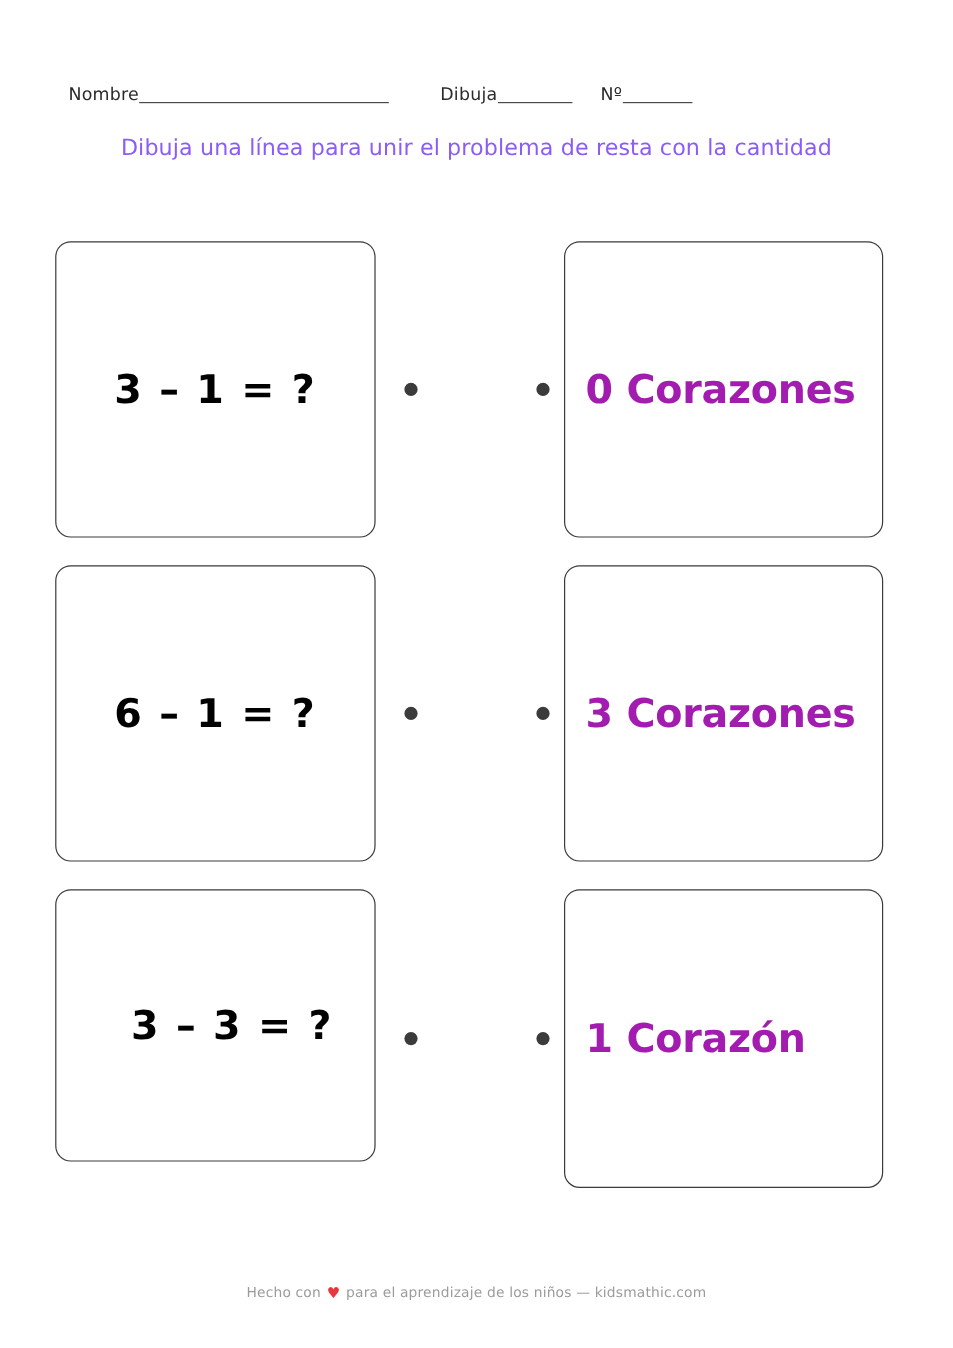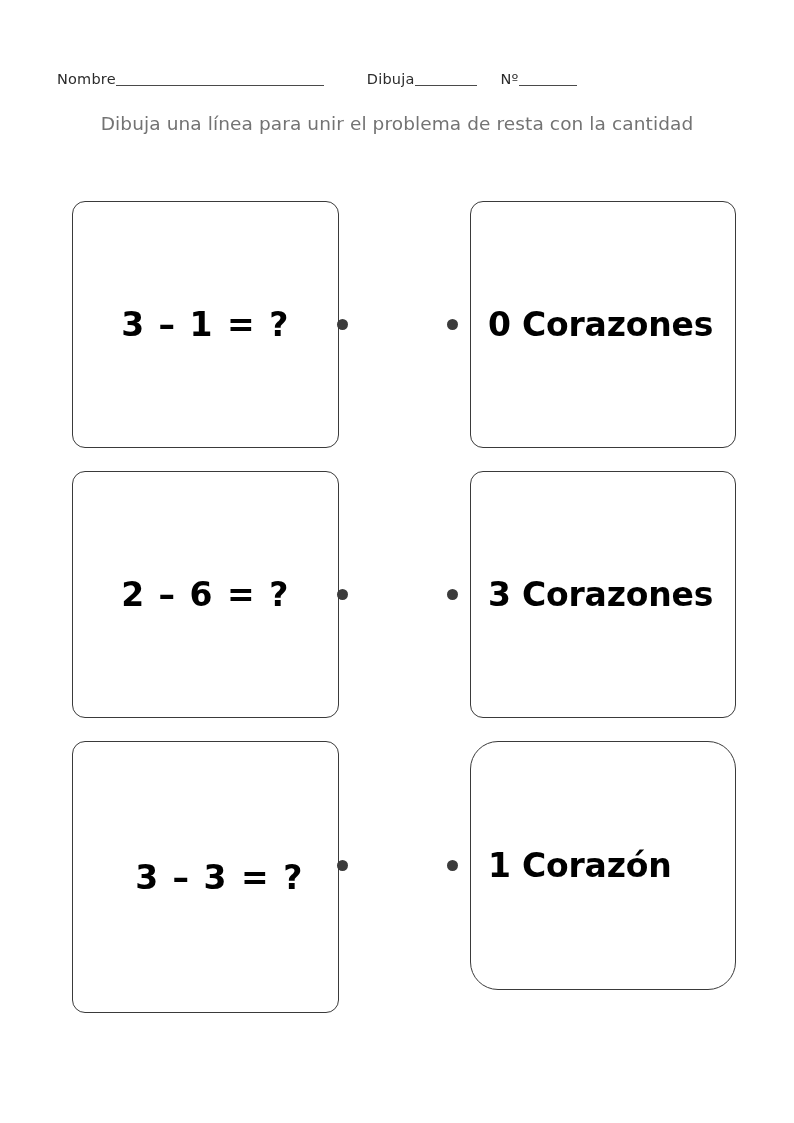--- a/index.html
+++ b/index.html
@@ -58,21 +58,21 @@
   
   .instructions {
     position: absolute;
     left: 97px;
     top: 110px;
     width: 600px;
     text-align: center;
     font-family: "DejaVu Sans", sans-serif;
     font-size: 18.5px;
     line-height: 28px;
-    color: #737373;
+    color: #8b5cf6;
     letter-spacing: 0.1px;
   }
 
   
   .board {
     position: absolute;
     left: 0;
     top: 0;
   }
 
@@ -88,48 +88,48 @@
   .card {
     position: absolute;
     box-sizing: border-box;
     background: #ffffff;
     border: 1.6px solid #3a3a3a;
     border-radius: 13px;
     display: flex;
     align-items: center;
   }
   .card-left {
-    left: 72px;
+    left: 46px;
     width: 267px;
     height: 247px;
     justify-content: center;
   }
   .card-right {
     left: 470px;
     width: 266px;
     height: 247px;
     justify-content: flex-start;
   }
-  .row-3 .card-left  { height: 272px; padding-left: 28px; }
-  .row-3 .card-right { height: 249px; border-radius: 28px; }
+  .row-3 .card-left  { height: 227px; padding-left: 28px; }
+  .row-3 .card-right { height: 249px; }
 
   .problem-text {
     font-family: "DejaVu Sans", sans-serif;
     font-weight: bold;
     font-size: 33px;
     letter-spacing: 1.5px;
     color: #000000;
     white-space: nowrap;
   }
   .answer-text {
     font-family: "DejaVu Sans", sans-serif;
     font-weight: bold;
     font-size: 33px;
     letter-spacing: -0.2px;
-    color: #000000;
+    color: #a21caf;
     white-space: nowrap;
     padding-left: 17px;
   }
 
   
   .dot {
     position: absolute;
     width: 11px;
     height: 11px;
     border-radius: 50%;
@@ -199,21 +199,21 @@
       </div>
       <span class="dot dot-left"></span>
       <span class="dot dot-right"></span>
       <div class="card card-right">
         <span class="answer-text">0 Corazones</span>
       </div>
     </div>
 
     <div class="match-row row-2">
       <div class="card card-left">
-        <span class="problem-text">2 – 6 = ?</span>
+        <span class="problem-text">6 – 1 = ?</span>
       </div>
       <span class="dot dot-left"></span>
       <span class="dot dot-right"></span>
       <div class="card card-right">
         <span class="answer-text">3 Corazones</span>
       </div>
     </div>
 
     <div class="match-row row-3">
       <div class="card card-left">
@@ -221,14 +221,19 @@
       </div>
       <span class="dot dot-left"></span>
       <span class="dot dot-right"></span>
       <div class="card card-right">
         <span class="answer-text">1 Corazón</span>
       </div>
     </div>
 
   </div>
 
+  <div class="footer">
+    <span>Hecho con</span>
+    <span class="heart">♥</span>
+    <span>para el aprendizaje de los niños — kidsmathic.com</span>
+  </div>
 
 </div>
 
 </body></html>

